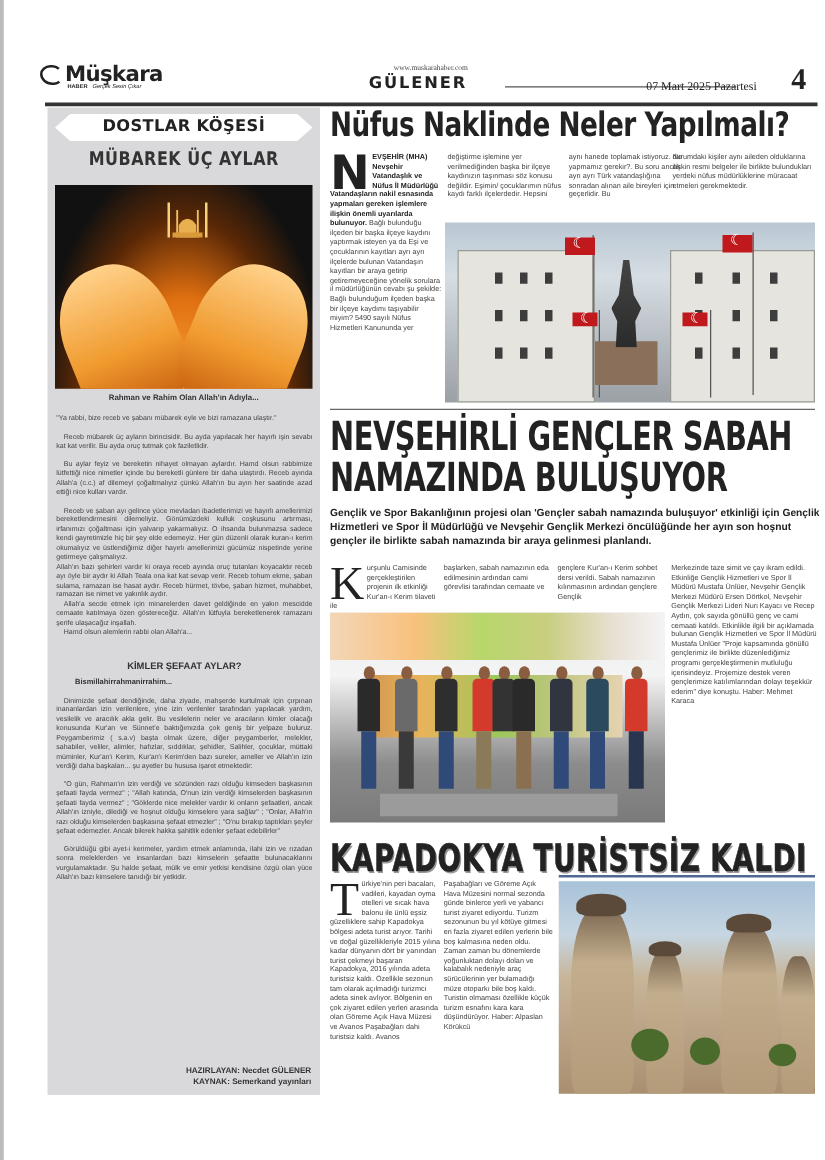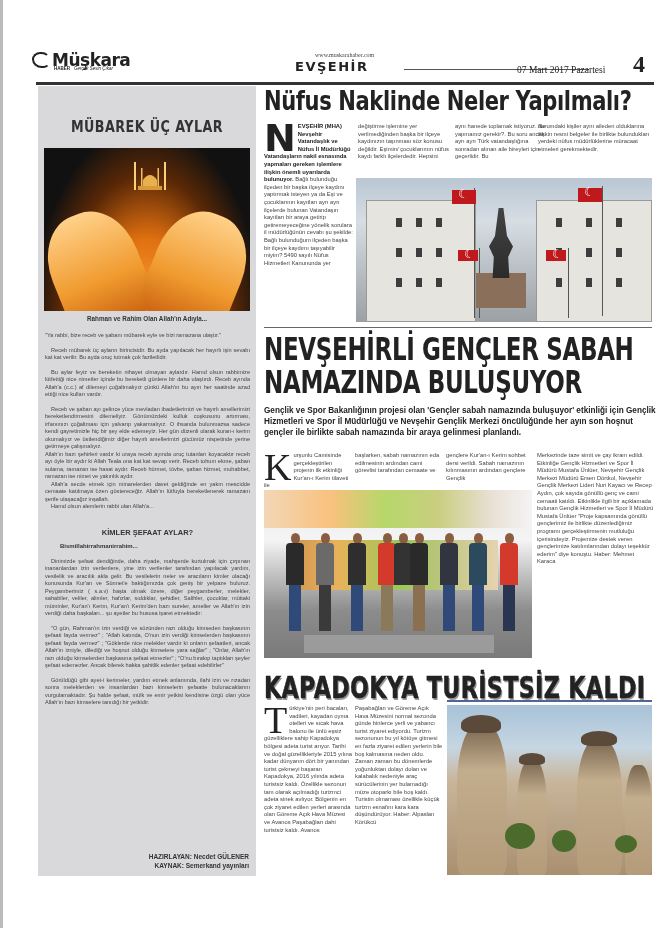--- a/index.html
+++ b/index.html
@@ -82,28 +82,31 @@
 
 <div class="page-edge"></div>
 
 <header class="masthead">
   <div class="logo">
     <span class="logo-mark"></span>
     <span class="logo-text">Müşkara</span>
   </div>
   <div class="logo-sub"><span>HABER</span><i>Gerçek Sesin Çıkar</i></div>
   <div class="site-url">www.muskarahaber.com</div>
-  <div class="section-name">EVŞEHİR</div>
+  <div class="section-name">GÜLENER</div>
   <div class="head-line"></div>
-  <div class="date">07 Mart 2017 Pazartesi</div>
+  <div class="date">07 Mart 2025 Pazartesi</div>
   <div class="page-num">4</div>
 </header>
 <div class="rule-top"></div>
 
 <aside class="left-col">
+  <div class="banner">
+      <span>DOSTLAR KÖŞESİ</span>
+    </div>
   <div class="left-title">MÜBAREK ÜÇ AYLAR</div>
   <div class="hands-photo">
     <svg class="mosque" viewBox="0 0 40 40">
       <rect x="4" y="6" width="2" height="28" fill="#f6d27a"></rect>
       <rect x="34" y="6" width="2" height="28" fill="#f6d27a"></rect>
       <rect x="11" y="12" width="1.5" height="22" fill="#f0c060"></rect>
       <rect x="27.5" y="12" width="1.5" height="22" fill="#f0c060"></rect>
       <path d="M13 34 L13 24 Q20 14 27 24 L27 34 Z" fill="#e9b050"></path>
       <rect x="8" y="30" width="24" height="4" fill="#d99a3a"></rect>
     </svg>

